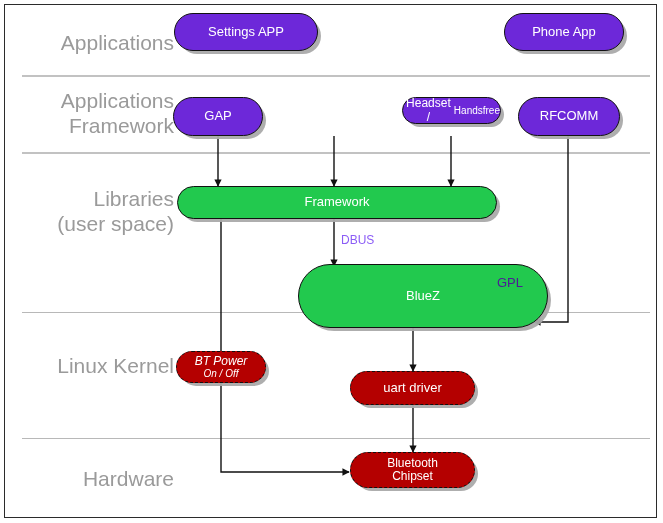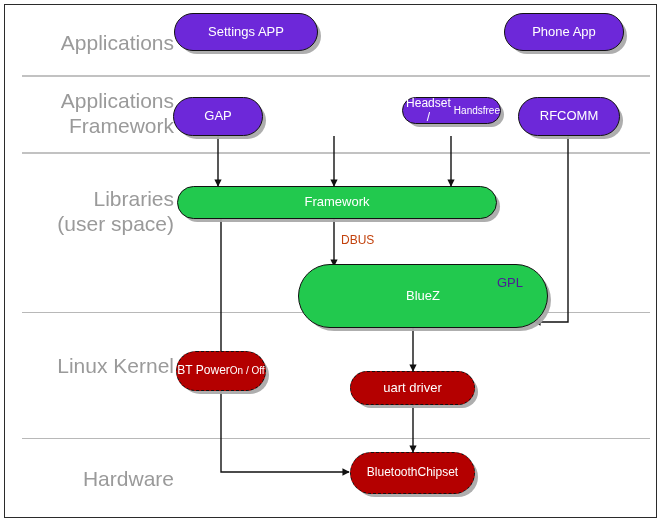--- a/index.html
+++ b/index.html
@@ -84,21 +84,21 @@
   
   .node-badge {
     position: absolute;
     color: #4c1d95;
     font-size: 13px;
     z-index: 6;
   }
   
   .edge-label {
     position: absolute;
-    color: #c2410c;
+    color: #8b5cf6;
     font-size: 12px;
     z-index: 6;
     background: transparent;
   }
   
   #wires {
     position: absolute;
     left: 0;
     top: 0;
     width: 663px;
@@ -179,29 +179,29 @@
 
   <div class="node green" style="left:177px; top:186px; width:320px; height:33px;">
     <span class="lbl sz-lg">Framework</span>
   </div>
 
   <div class="node green" style="left:298px; top:264px; width:250px; height:64px;">
     <span class="lbl sz-lg">BlueZ</span>
     <span class="node-badge" style="right:24px; top:10px;">GPL</span>
   </div>
 
-  <div class="node red" style="left:176px; top:351px; width:90px; height:40px; flex-direction:row; justify-content:center;">
+  <div class="node red" style="left:176px; top:351px; width:90px; height:32px; flex-direction:column; justify-content:center;font-style:italic;">
     <span class="lbl sz-md">BT Power</span>
     <span class="lbl sz-sm">On / Off</span>
   </div>
 
   <div class="node red" style="left:350px; top:371px; width:125px; height:34px;">
     <span class="lbl sz-lg">uart driver</span>
   </div>
 
-  <div class="node red" style="left:350px; top:452px; width:125px; height:42px; flex-direction:row; justify-content:center;">
+  <div class="node red" style="left:350px; top:452px; width:125px; height:36px; flex-direction:column; justify-content:center;">
     <span class="lbl sz-md">Bluetooth</span>
     <span class="lbl sz-md">Chipset</span>
   </div>
 
   <div class="edge-label" style="left:341px; top:233px;">DBUS</div>
 
 </div>
 
 </body></html>

